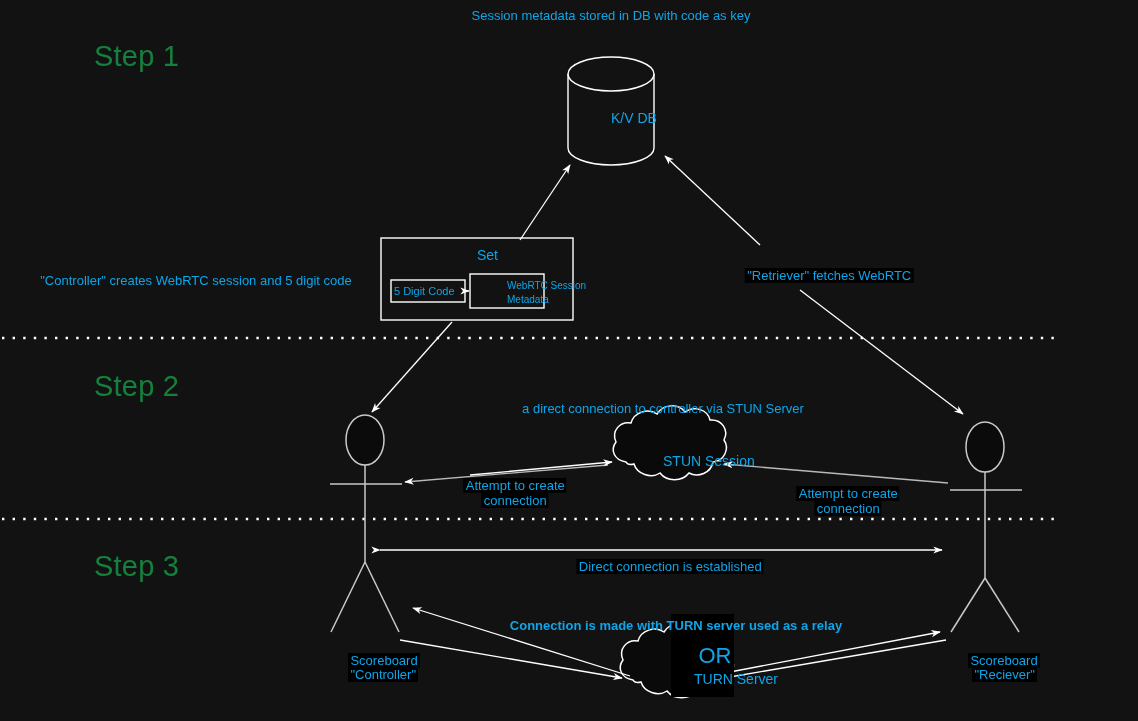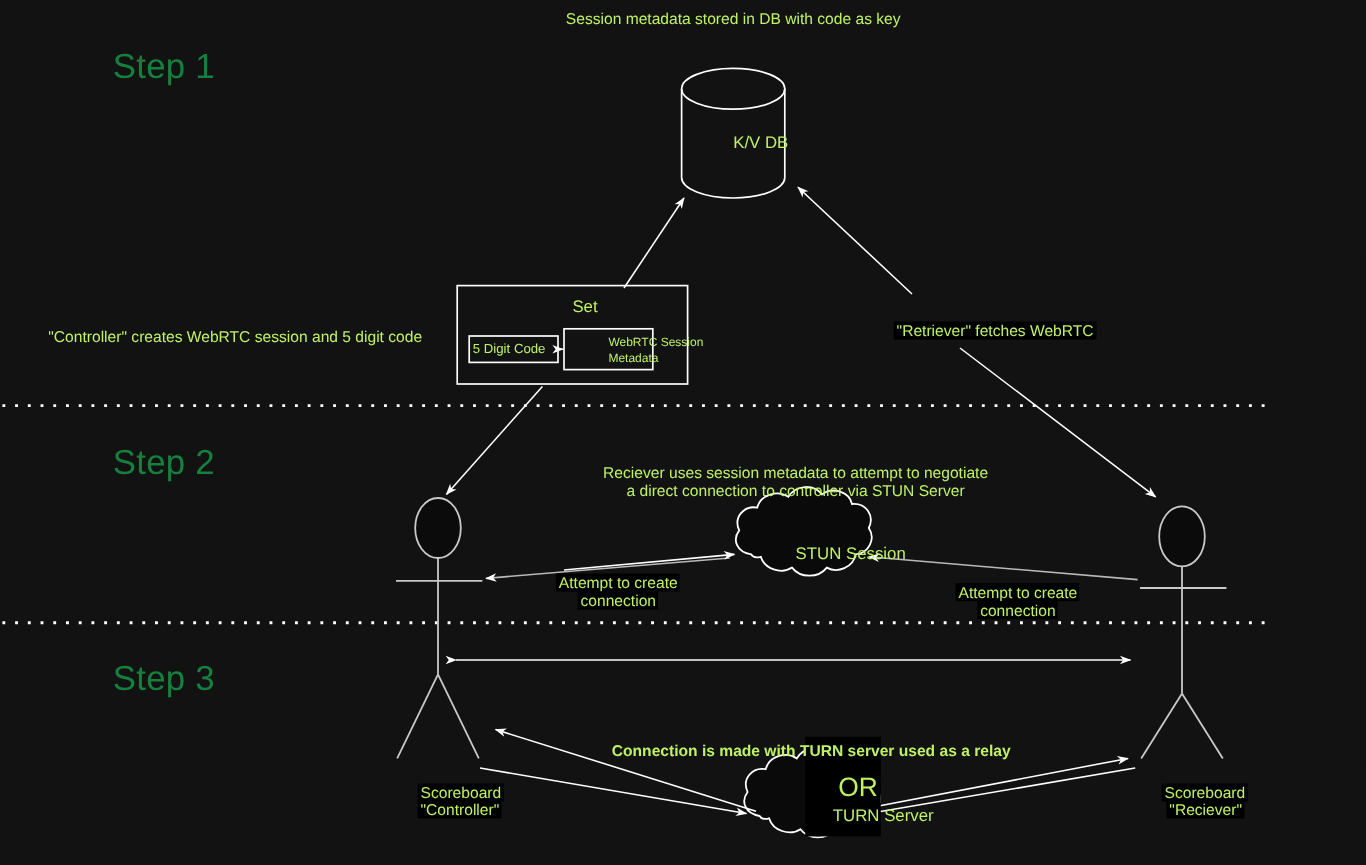--- a/index.html
+++ b/index.html
@@ -5,21 +5,21 @@
   html,body{margin:0;padding:0;background:#121212;}
   body{
     width:1138px;height:721px;position:relative;overflow:hidden;
     font-family:"Liberation Sans","DejaVu Sans",sans-serif;
     color:#f2f2f2;
   }
   #canvas{position:absolute;inset:0;width:1138px;height:721px;}
   .lay{position:absolute;top:0;left:0;width:1138px;height:721px;}
   .lbl{
     position:absolute;
-    color:#bef264;
+    color:#0ea5e9;
     line-height:1.25;
     white-space:pre;
   }
   .step-title{
     font-size:29px;
     letter-spacing:0.2px;
     color:#15803d;
   }
   .cap{font-size:13px;}
   .cap.center{text-align:center;transform:translateX(-50%);}
@@ -125,39 +125,41 @@
 
   <div class="lbl cap center" style="left:822px;top:252px;">
     <span class="boxed">"Retriever" fetches WebRTC</span>
   </div>
 
   <div class="lbl node-txt center" style="left:477px;top:247px;">Set</div>
   <div class="lbl small-txt" style="left:394px;top:285px;">5 Digit Code</div>
   <div class="lbl tiny-txt center" style="left:507px;top:280px;">WebRTC Session</div>
   <div class="lbl tiny-txt center" style="left:507px;top:294px;">Metadata</div>
 
-  <div class="lbl cap center" style="left:663px;top:386px;">Reciever uses session metadata to attempt to negotiate</div>
   <div class="lbl cap center" style="left:663px;top:401px;">a direct connection to controller via STUN Server</div>
 
   <div class="lbl node-txt center" style="left:663px;top:453px;">STUN Session</div>
 
   <div class="lbl cap center" style="left:508px;top:462px;">
     <span class="boxed">Attempt to create</span>
   </div>
   <div class="lbl cap center" style="left:508px;top:477px;">
     <span class="boxed">connection</span>
   </div>
 
   <div class="lbl cap center" style="left:841px;top:470px;">
     <span class="boxed">Attempt to create</span>
   </div>
   <div class="lbl cap center" style="left:841px;top:485px;">
     <span class="boxed">connection</span>
   </div>
 
+  <div class="lbl cap center" style="left:663px;top:543px;">
+    <span class="boxed">Direct connection is established</span>
+  </div>
   <div class="lbl or-lbl center" style="left:671px;top:578px;position:absolute;margin-top:36px;">
     <span>OR</span>
   </div>
   <div class="lbl cap center" style="left:676px;top:618px;font-weight:bold;">Connection is made with TURN server used as a relay</div>
 
   <div class="lbl node-txt center" style="left:694px;top:671px;">TURN Server</div>
 
   <div class="lbl cap" style="left:334px;top:637px;">
     <span class="boxed">Scoreboard</span>
   </div>

